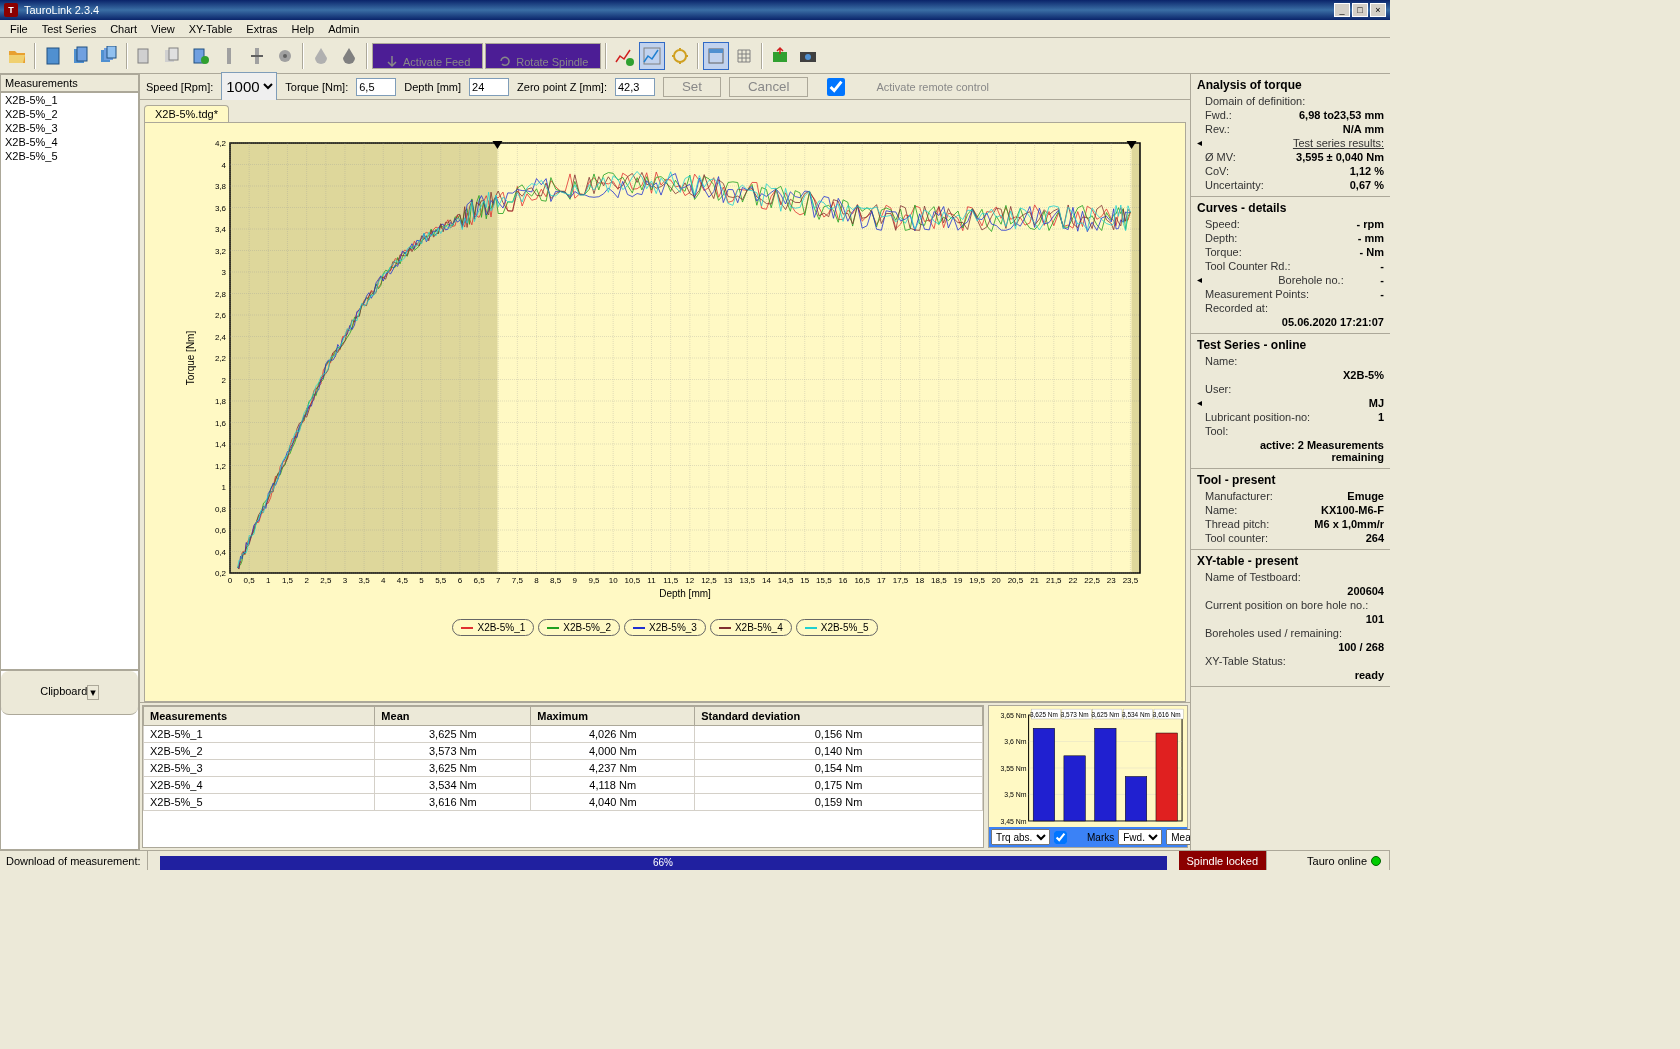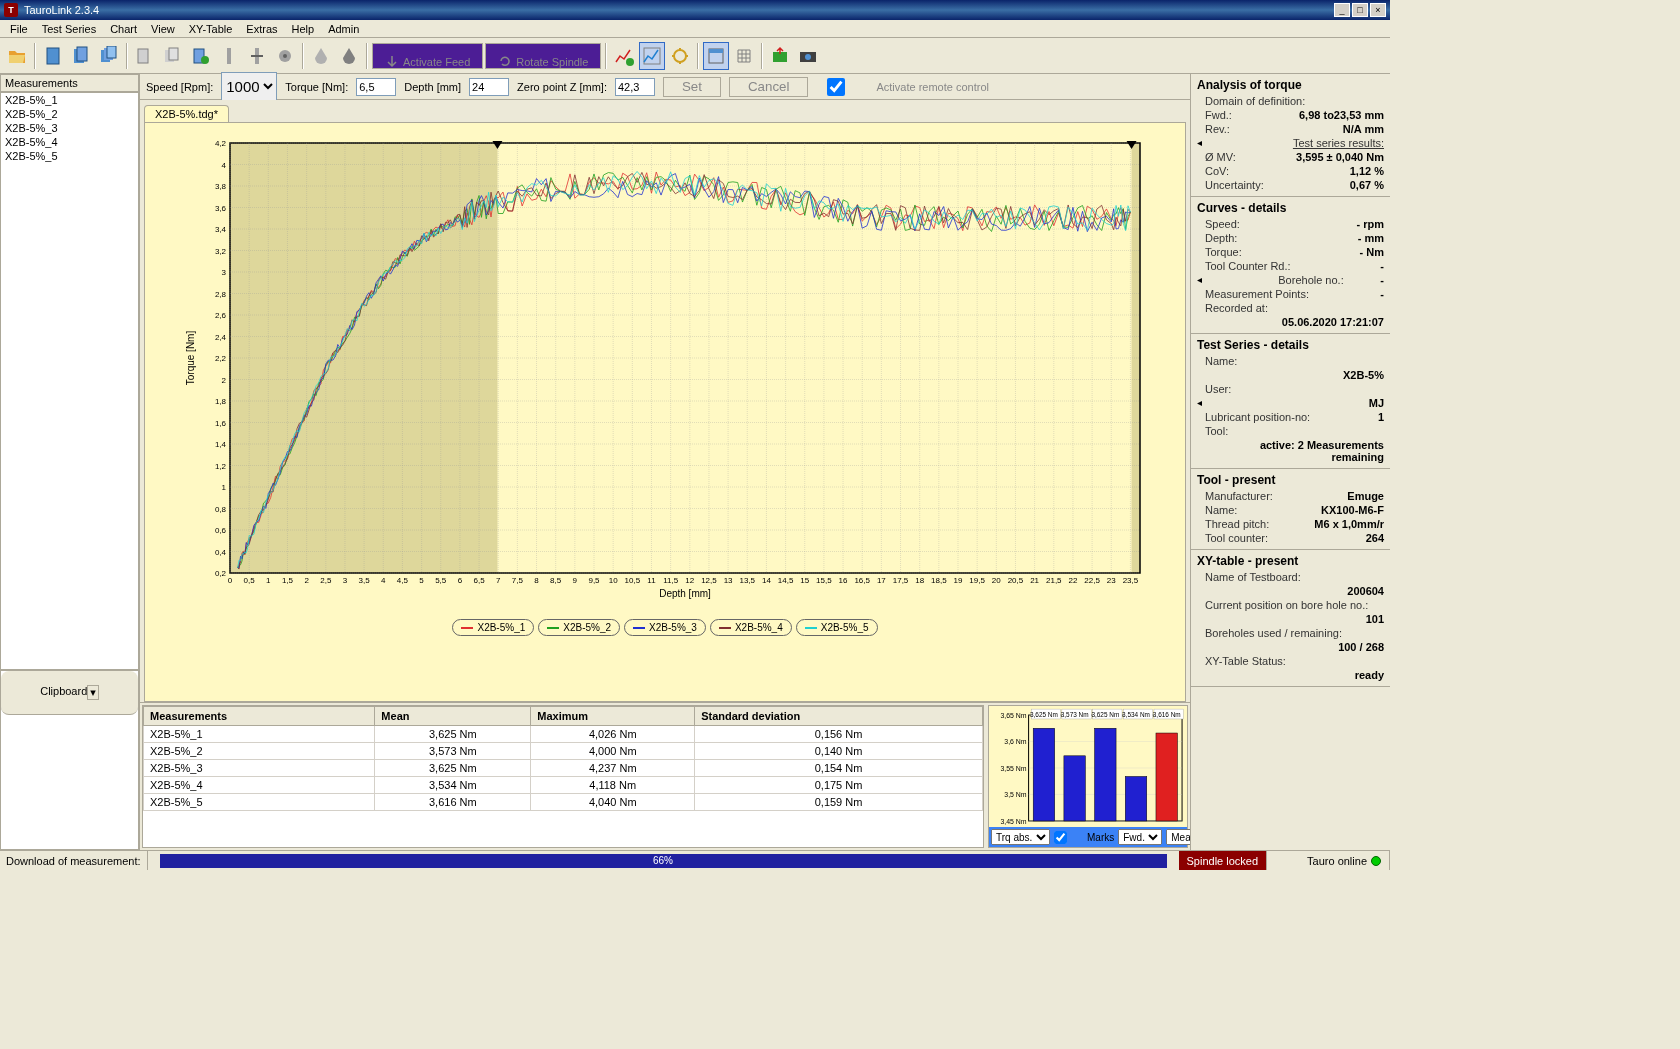--- a/index.html
+++ b/index.html
@@ -47,21 +47,21 @@
 .minictl { display: flex; gap: 4px; padding: 2px; align-items: center; font-size: 10px; }
 .minictl select { font-size: 10px; height: 16px; }
 .rightcol { width: 200px; background: #ece9d8; border-left: 1px solid #aca899; overflow: auto; font-size: 11px; }
 .rp { border-bottom: 1px solid #aca899; padding: 4px 6px; }
 .rp-h { font-weight: bold; font-size: 12px; margin-bottom: 2px; }
 .rp-row { display: flex; justify-content: space-between; padding: 1px 0; }
 .rp-row .l { color: #333; }
 .rp-row .v { font-weight: bold; text-align: right; }
 .rp-sub { padding-left: 8px; }
 .collapse { font-size: 10px; cursor: pointer; }
-.statusbar { height: 20px; background: #ece9d8; border-top: 1px solid #aca899; display: flex; align-items: center; font-size: 11px; }
+.statusbar { height: 20px; background: #ece9d8; border-top: 1px solid #aca899; display: flex; align-items: flex-end; font-size: 11px; }
 .statusbar .seg { padding: 0 6px; border-right: 1px solid #aca899; height: 100%; display: flex; align-items: center; }
 .statusbar .prog { flex: 1; background: #2020a0; height: 14px; margin: 0 12px; position: relative; color: #fff; text-align: center; font-size: 10px; line-height: 14px; }
 .statusbar .spindle { background: #8b0000; color: #fff; padding: 0 8px; }
 .statusbar .online { display: flex; align-items: center; gap: 4px; padding: 0 8px; margin-left: 32px; }
 .led { width: 10px; height: 10px; border-radius: 50%; background: #0c0; border: 1px solid #060; }
 .chk { display: flex; align-items: center; gap: 20px; }
 </style>
 </head>
 <body>
 
@@ -577,21 +577,21 @@
         </div>
       <div class="rp-row rp-sub">
           <span class="l">Recorded at:</span>
         </div>
       <div class="rp-row rp-sub">
           <span></span>
           <span class="v">05.06.2020 17:21:07</span>
         </div>
     </div>
     <div class="rp">
-      <div class="rp-h">Test Series - details</div>
+      <div class="rp-h">Test Series - online</div>
       <div class="rp-row rp-sub">
           <span class="l">Name:</span>
         </div>
       <div class="rp-row rp-sub">
           <span></span>
           <span class="v">X2B-5%</span>
         </div>
       <div class="rp-row rp-sub">
           <span class="l">User:</span>
         </div>

